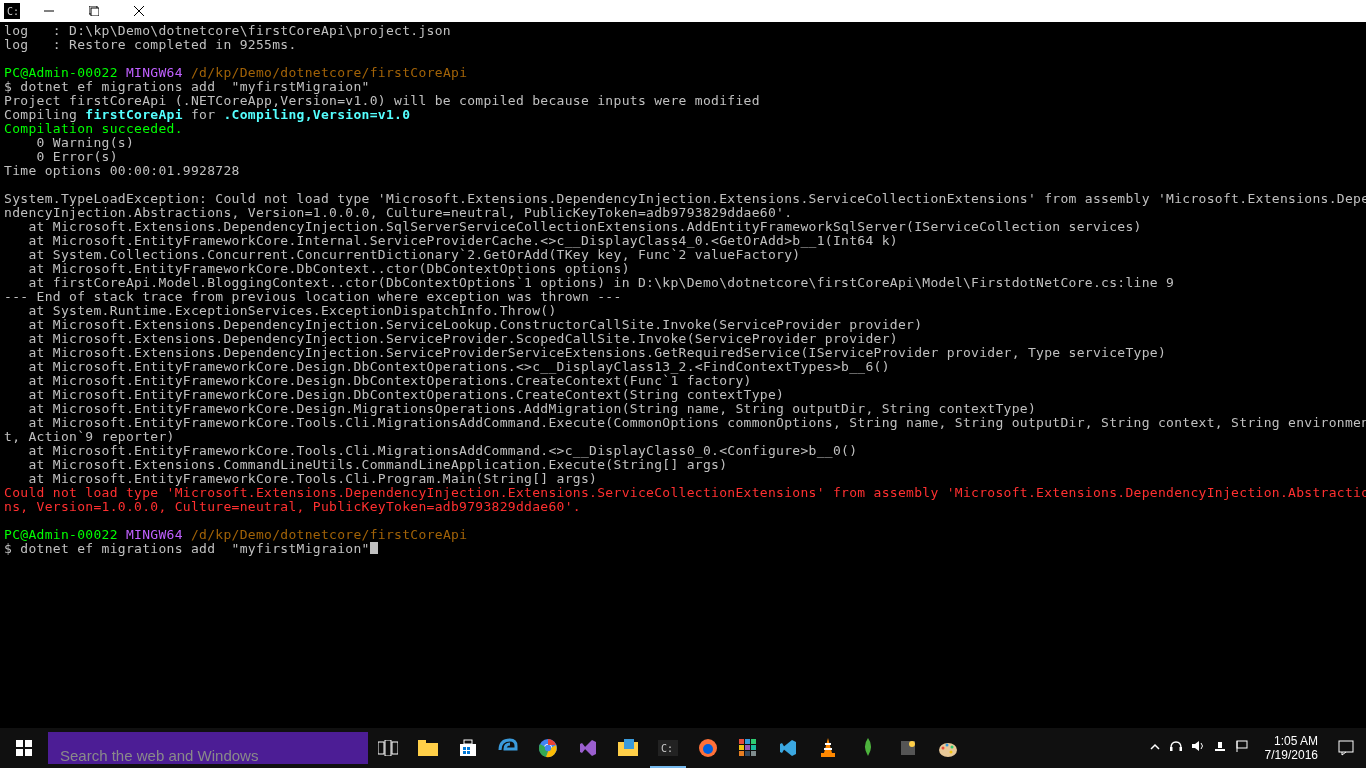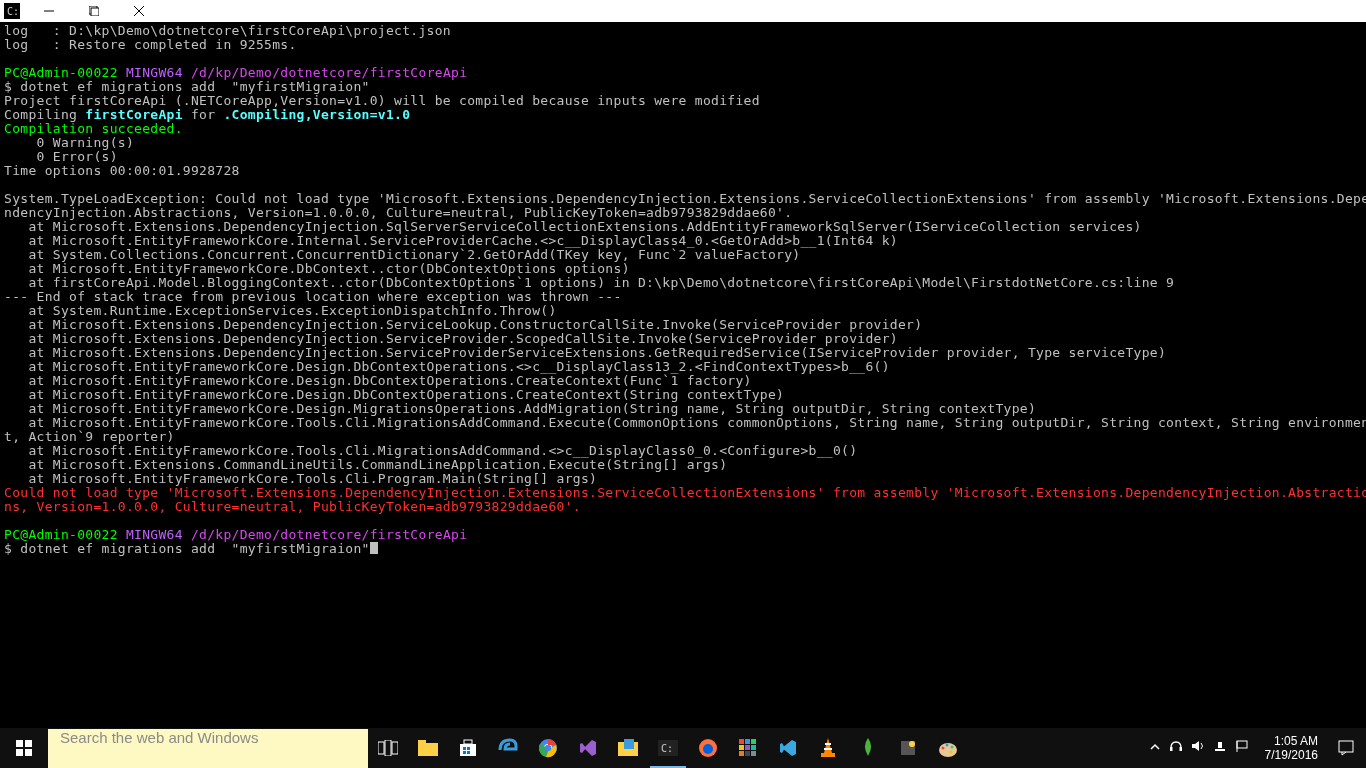--- a/index.html
+++ b/index.html
@@ -9,29 +9,29 @@
   .titlebar .icon { width:16px; height:16px; margin-right:6px; display:flex; align-items:center; justify-content:center; }
   .titlebar .title { flex:1; }
   .winbtns { display:flex; height:22px; }
   .winbtn { width:45px; height:22px; display:flex; align-items:center; justify-content:center; }
   .winbtn svg { width:10px; height:10px; }
   .terminal { position:absolute; left:0; top:22px; right:0; bottom:0; background:#000; color:#c0c0c0;
     font-family:"Lucida Console","Consolas",monospace; font-size:13px; line-height:14px;
     letter-spacing:0.3px; padding:2px 4px; white-space:pre; overflow:hidden; }
   .green  { color:#00ff00; }
   .purple { color:#c060ff; }
-  .yellow { color:#d946ef;text-align:center; }
+  .yellow { color:#a16207;text-align:center; }
   .cyan   { color:#55ffff;font-weight:bold; }
   .red    { color:#ff3030; }
   .grey   { color:#c0c0c0;text-align:center; }
   .cursor-block { display:inline-block; width:8px; height:12px; background:#c0c0c0; vertical-align:baseline; margin-bottom:-1px; }
 
   .taskbar { position:absolute; left:0; bottom:0; width:1366px; height:40px; background:#101010; display:flex; align-items:center; color:#fff; }
   .start   { width:48px; height:40px; display:flex; align-items:center; justify-content:center; }
-  .searchbox { height:39px; width:320px; background:#fef9c3; display:flex; align-items:flex-start; padding-left:12px; color:#8a8a8a; font-size:15px; }
+  .searchbox { height:32px; width:320px; background:#4c1d95; display:flex; align-items:flex-end; padding-left:12px; color:#8a8a8a; font-size:15px; }
   .tb-sep  { flex:1; }
   .tbicon  { width:40px; height:40px; display:flex; align-items:center; justify-content:center; position:relative; }
   .tbicon.active::after{ content:""; position:absolute; left:2px; right:2px; bottom:0; height:2px; background:#76b9ed; }
   .tray    { display:flex; align-items:center; gap:8px; padding:0 8px; }
   .clock   { display:flex; flex-direction:column; align-items:flex-end; font-size:12px; line-height:14px; color:#fff; padding:0 8px;text-align:center; }
   .notif   { width:40px; height:40px; display:flex; align-items:center; justify-content:center; }
 </style>
 </head>
 <body>
 

